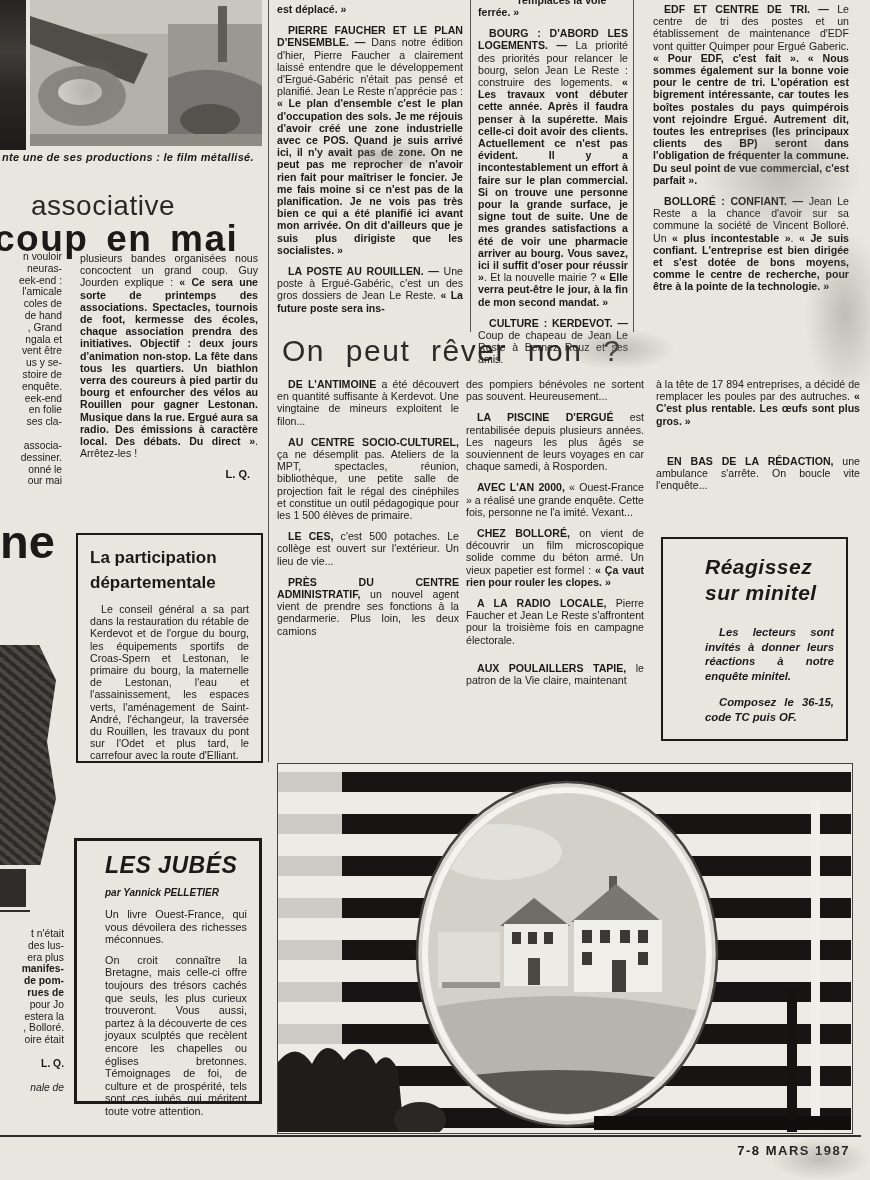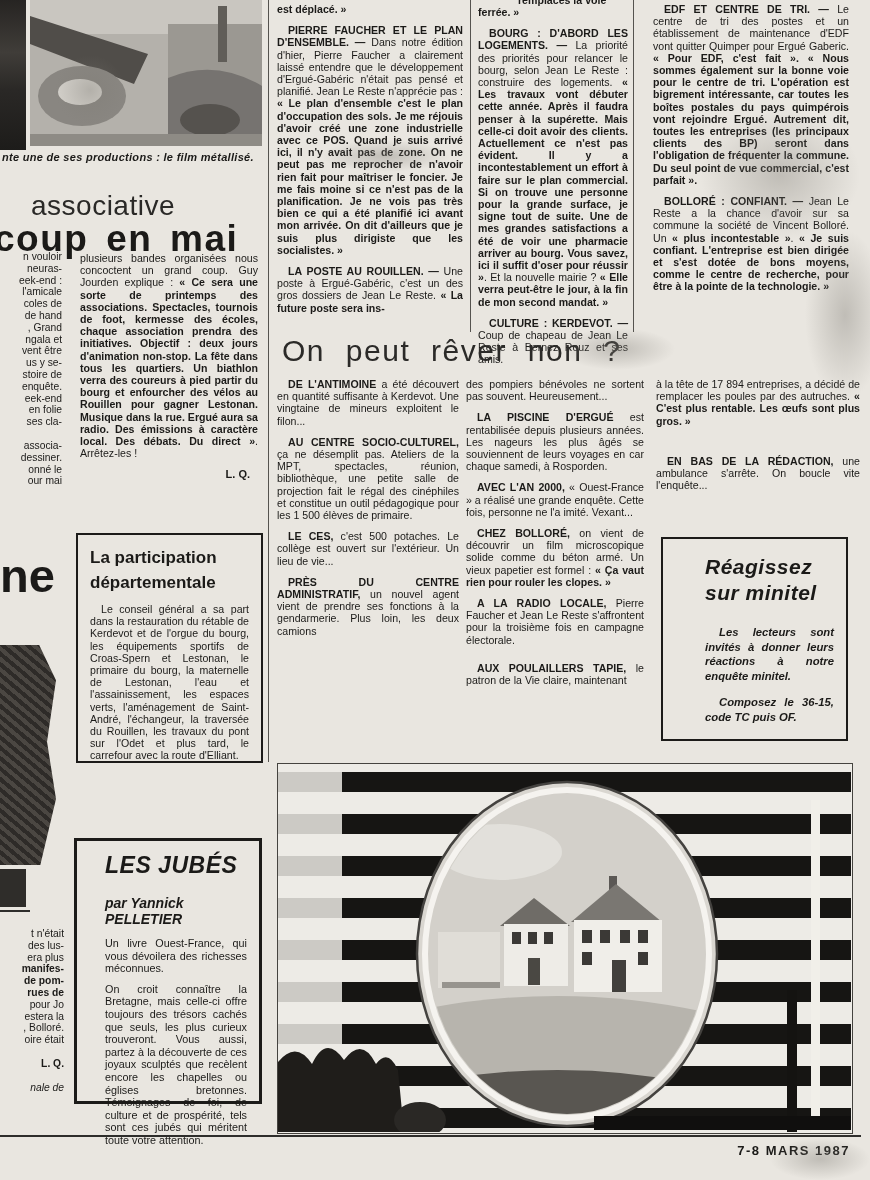--- a/index.html
+++ b/index.html
@@ -17,21 +17,21 @@
   .headline{font-size:37px;font-weight:700;letter-spacing:1.5px;word-spacing:6px;}
   .fragcol{font-size:10.3px;line-height:11.8px;text-align:right;}
   .fragcol-b div:nth-child(4),.fragcol-b div:nth-child(5),.fragcol-b div:nth-child(6){font-weight:700;}
   .bigne{font-size:47px;font-weight:700;}
   .reve-title{font-size:30px;letter-spacing:1.5px;word-spacing:11px;color:#2b2a28;}
   .caption{font-style:italic;font-weight:700;font-size:11px;letter-spacing:.3px;}
   .box{position:absolute;border:2px solid #1c1b19;padding:10px 12px;box-sizing:border-box;}
   .box-thick{border-width:3px;padding-left:28px;}
   .part-title{font-size:17px;font-weight:700;line-height:25px;margin-bottom:8px;}
   .jubes-title{font-size:23px;font-weight:700;font-style:italic;line-height:28px;letter-spacing:.5px;}
-  .jubes-by{font-style:italic;font-weight:700;font-size:14px;margin:16px 0 10px 0;}
+  .jubes-by{font-style:italic;font-weight:700;font-size:10px;margin:8px 0 10px 0;}
   .jubes-p{font-size:10.8px;line-height:12.6px;text-align:justify;margin:0 0 8px 0;}
   .minitel-title{font-size:21px;font-weight:700;font-style:italic;letter-spacing:.5px;}
   .minitel-body{font-style:italic;font-weight:700;font-size:11.3px;line-height:14.5px;text-align:justify;}
   .minitel-body p{margin:0 0 12px 0;text-indent:14px;}
   .date{font-size:13px;font-weight:700;letter-spacing:1.5px;text-align:right;}
   .cutline{height:6px;overflow:hidden;margin-left:40px;}
   .cutline span{display:block;position:relative;top:-6px;font-weight:700;}
   .gap-md{margin-top:16px !important;}
   .gap-lg{margin-top:28px !important;}
   .blot{position:absolute;border-radius:50%;pointer-events:none;
@@ -88,21 +88,21 @@
     <div>dessiner.</div>
     <div>onné le</div>
     <div>our mai</div>
   </div>
 
   <div class="abs bodytext" style="left:80px;top:252px;width:178px;">
     <p class="noindent"><span>plusieurs bandes organisées nous concoctent un grand coup. Guy Jourden explique : </span><span class="q">« Ce sera une sorte de printemps des associations. Spectacles, tournois de foot, kermesse des écoles, chaque association prendra des initiatives. Objectif : deux jours d'animation non-stop. La fête dans tous les quartiers. Un biathlon verra des coureurs à pied partir du bourg et enfourcher des vélos au Rouillen pour gagner Lestonan. Musique dans la rue. Ergué aura sa radio. Des émissions à caractère local. Des débats. Du direct »</span><span>. Arrêtez-les !</span></p>
     <div class="byline">L. Q.</div>
   </div>
 
-  <div class="abs bigne" style="left:0;top:548px;">ne</div>
+  <div class="abs bigne" style="left:0;top:514px;">ne</div>
 
   <div class="vrule" style="left:268px;top:0;height:762px;"></div>
   <div class="vrule" style="left:470px;top:0;height:332px;"></div>
   <div class="vrule" style="left:633px;top:0;height:332px;"></div>
 
   <div class="abs bodytext" style="left:277px;top:3px;width:186px;">
     <p class="frag noindent">est déplacé. »</p>
     <p><span class="lead">PIERRE FAUCHER ET LE PLAN D'ENSEMBLE. —</span><span> Dans notre édition d'hier, Pierre Faucher a clairement laissé entendre que le développement d'Ergué-Gabéric n'était pas pensé et planifié. Jean Le Reste n'apprécie pas : </span><span class="q">« Le plan d'ensemble c'est le plan d'occupation des sols. Je me réjouis d'avoir créé une zone industrielle avec ce POS. Quand je suis arrivé ici, il n'y avait pas de zone. On ne peut pas me reprocher de n'avoir rien fait pour maîtriser le foncier. Je me fais moine si ce n'est pas de la planification. Je ne vois pas très bien ce qui a été planifié ici avant mon arrivée. On dit d'ailleurs que je suis plus dirigiste que les socialistes. »</span></p>
     <p><span class="lead">LA POSTE AU ROUILLEN. —</span><span> Une poste à Ergué-Gabéric, c'est un des gros dossiers de Jean Le Reste. </span><span class="q">« La future poste sera ins-</span></p>
   </div>

